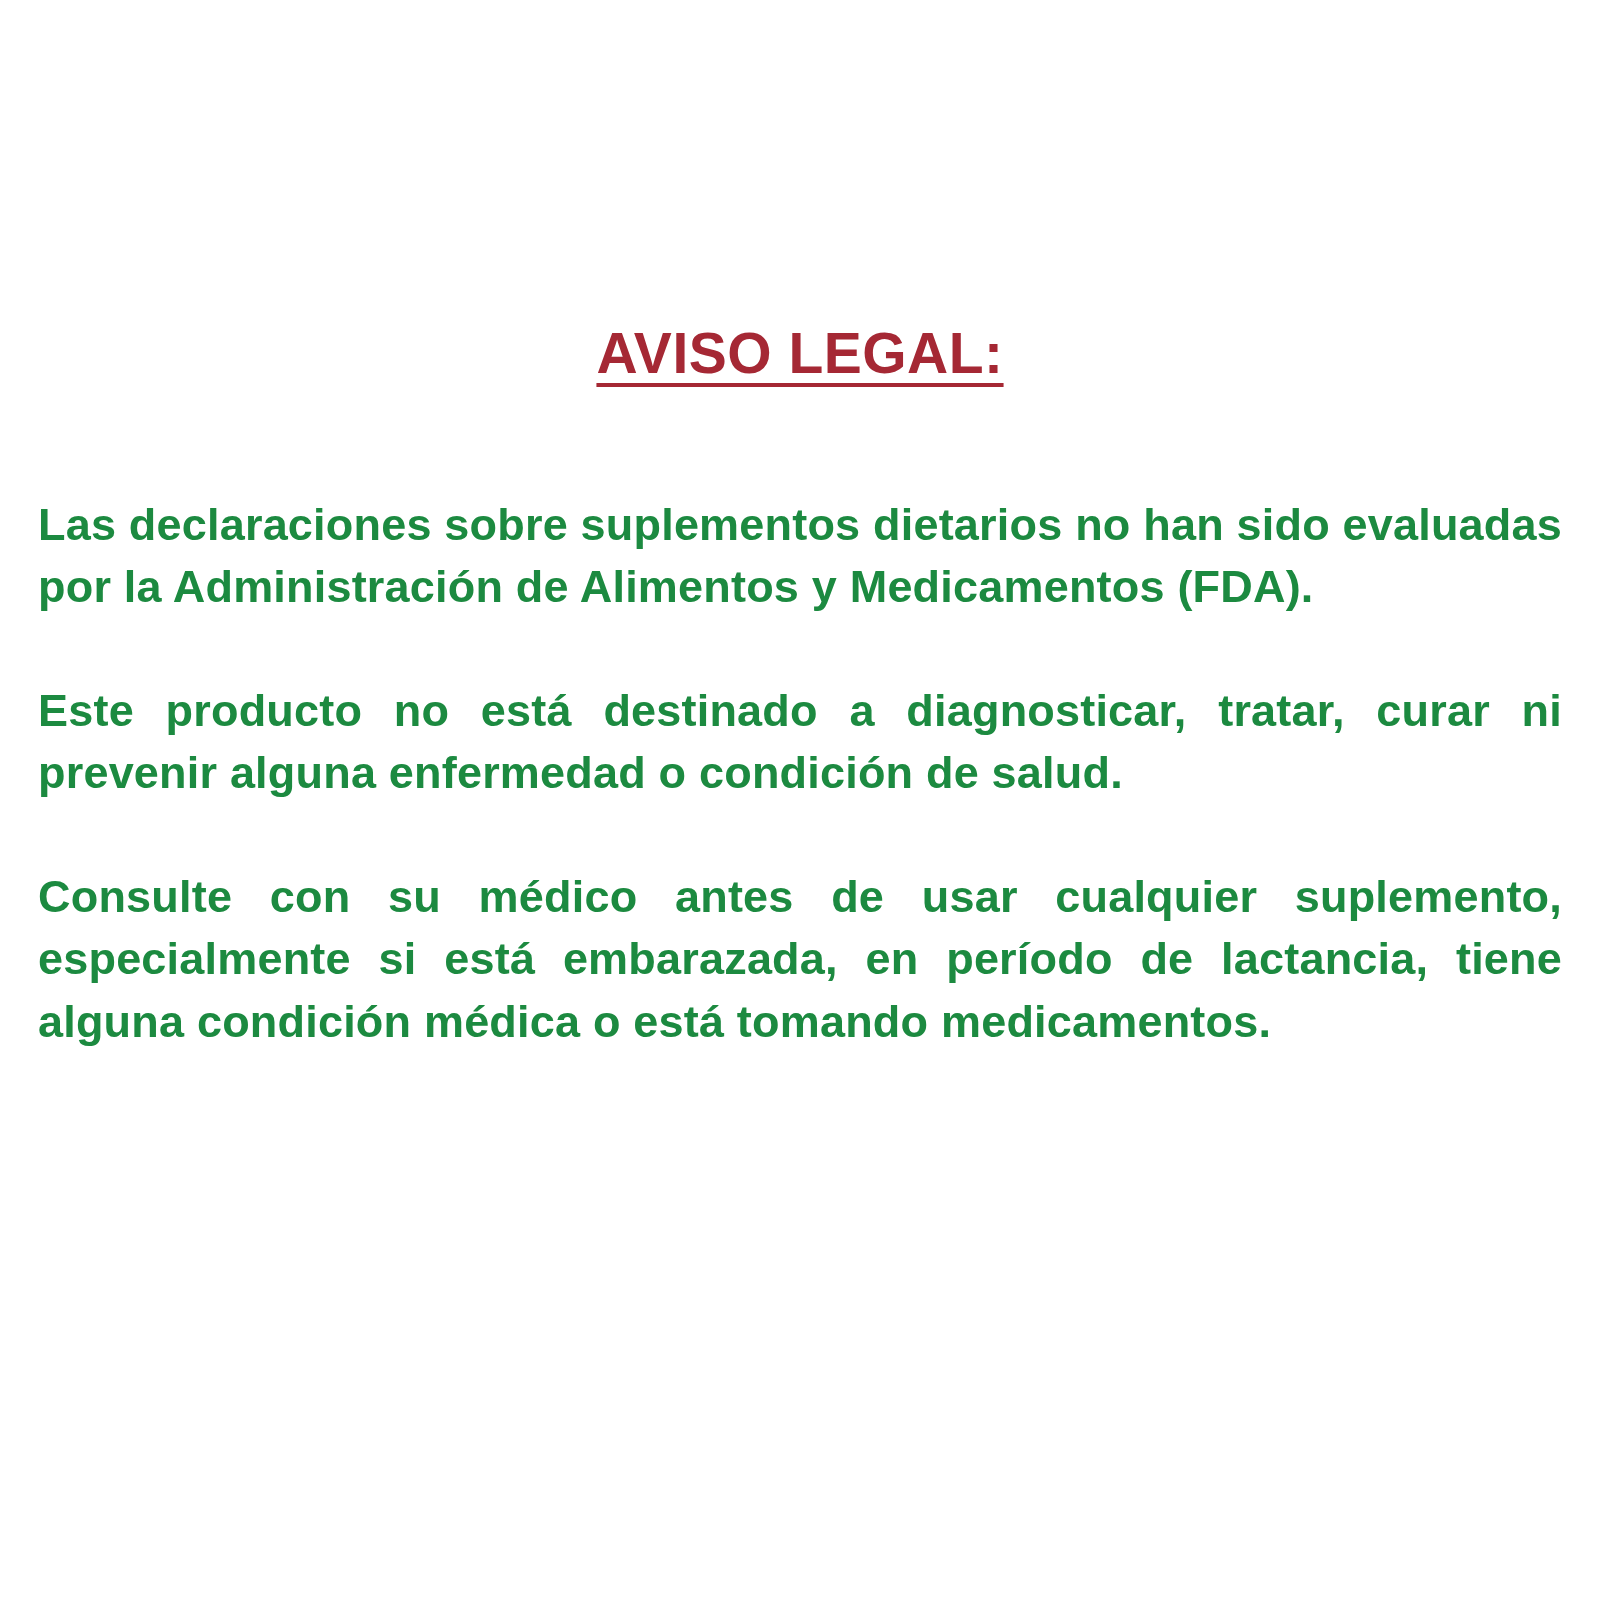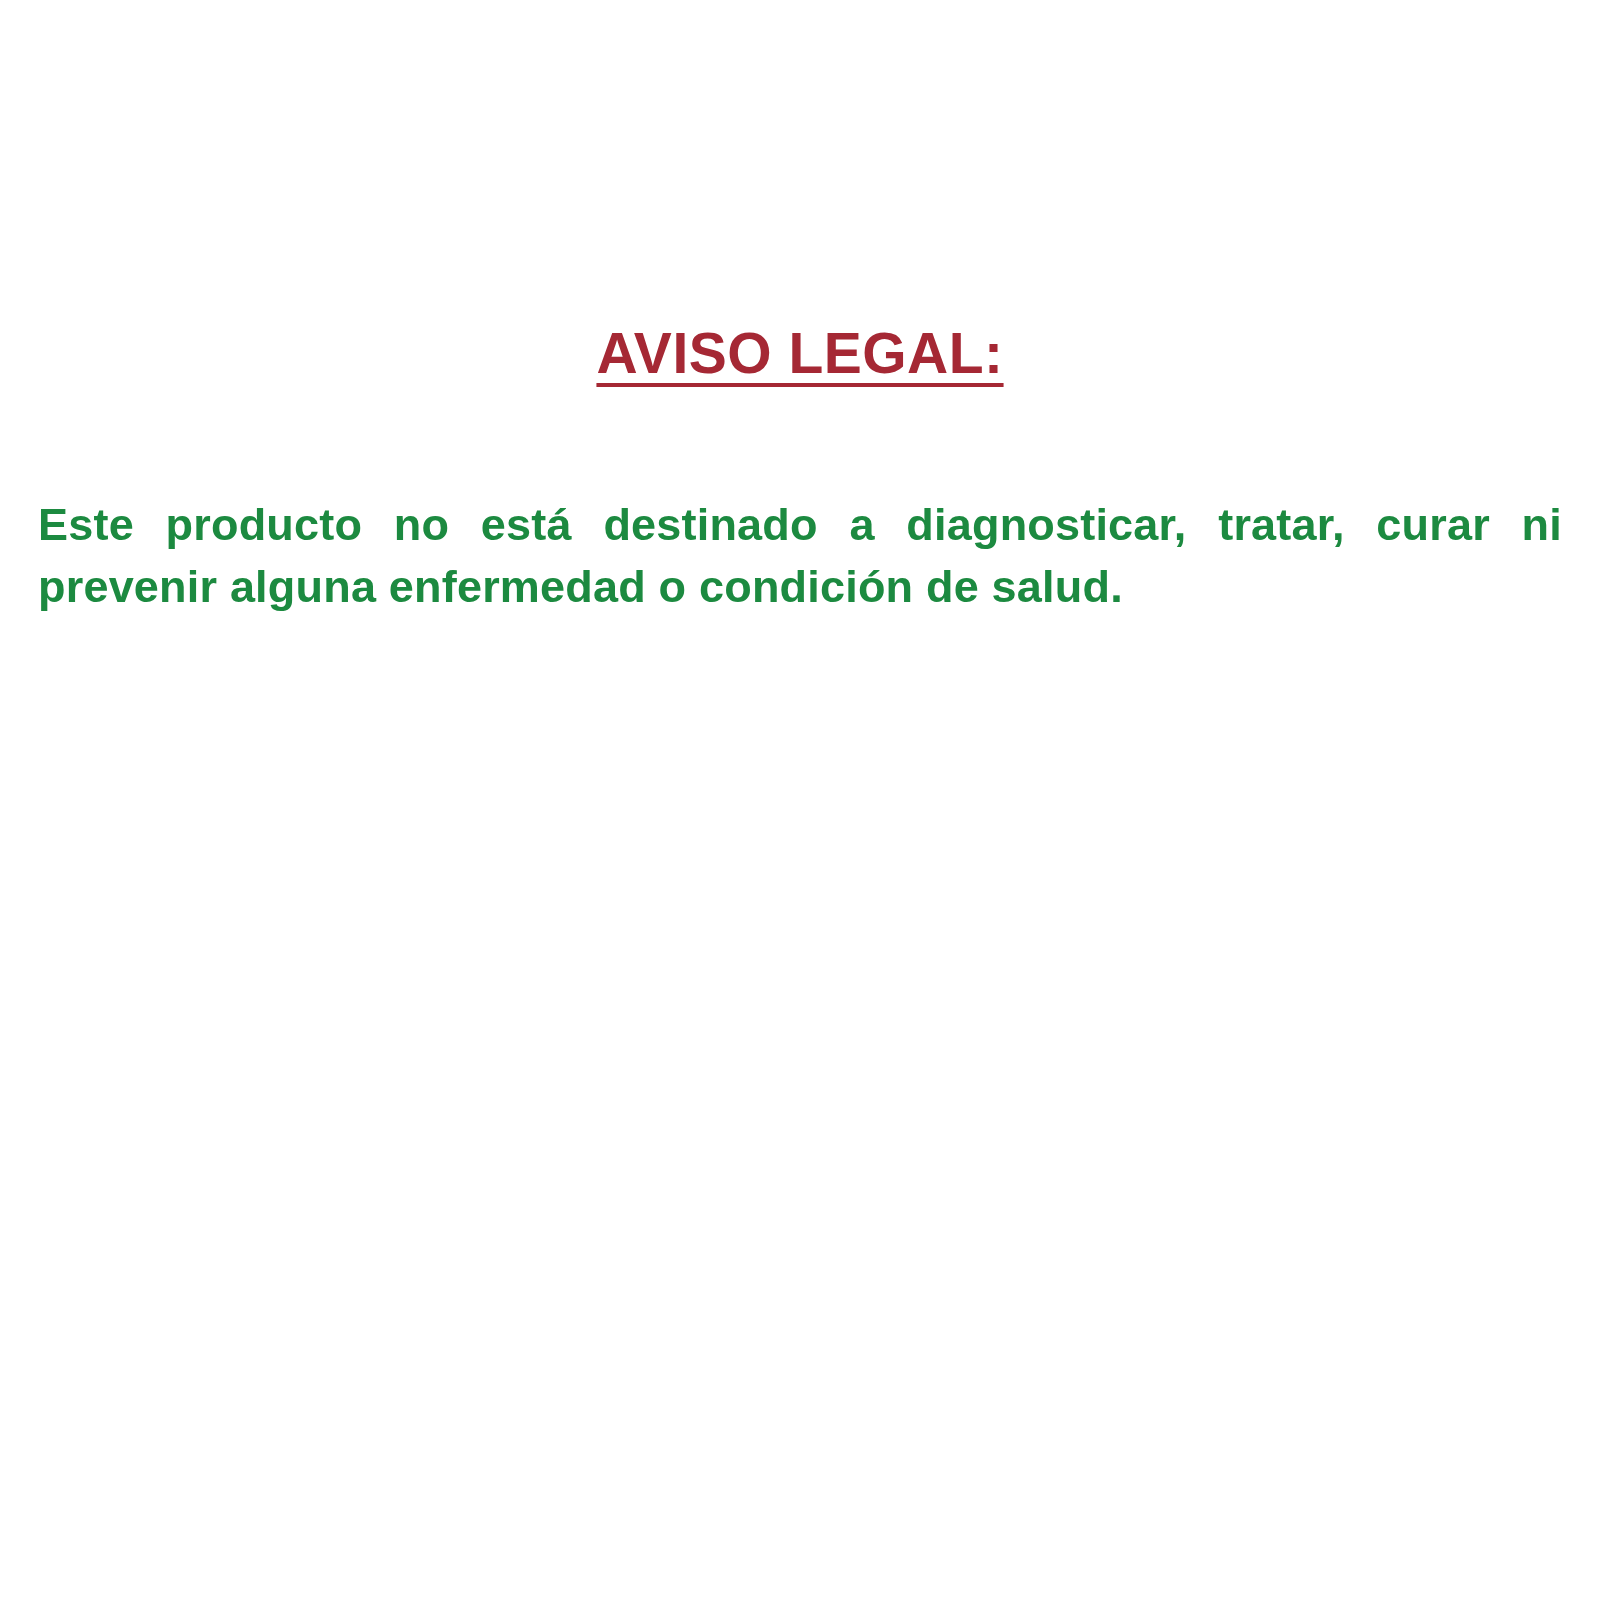--- a/index.html
+++ b/index.html
@@ -59,16 +59,18 @@
 </head>
 <body>
 
 <div class="page">
 
   <h1 class="legal-title">
     <span class="underlined">AVISO LEGAL:</span>
   </h1>
 
   <div class="body-block">
+    <p class="para">Las declaraciones sobre suplementos dietarios no han sido evaluadas por la Administración de Alimentos y Medicamentos (FDA).</p>
     <p class="para">Este producto no está destinado a diagnosticar, tratar, curar ni prevenir alguna enfermedad o condición de salud.</p>
+    <p class="para">Consulte con su médico antes de usar cualquier suplemento, especialmente si está embarazada, en período de lactancia, tiene alguna condición médica o está tomando medicamentos.</p>
   </div>
 
 </div>
 
 </body></html>

